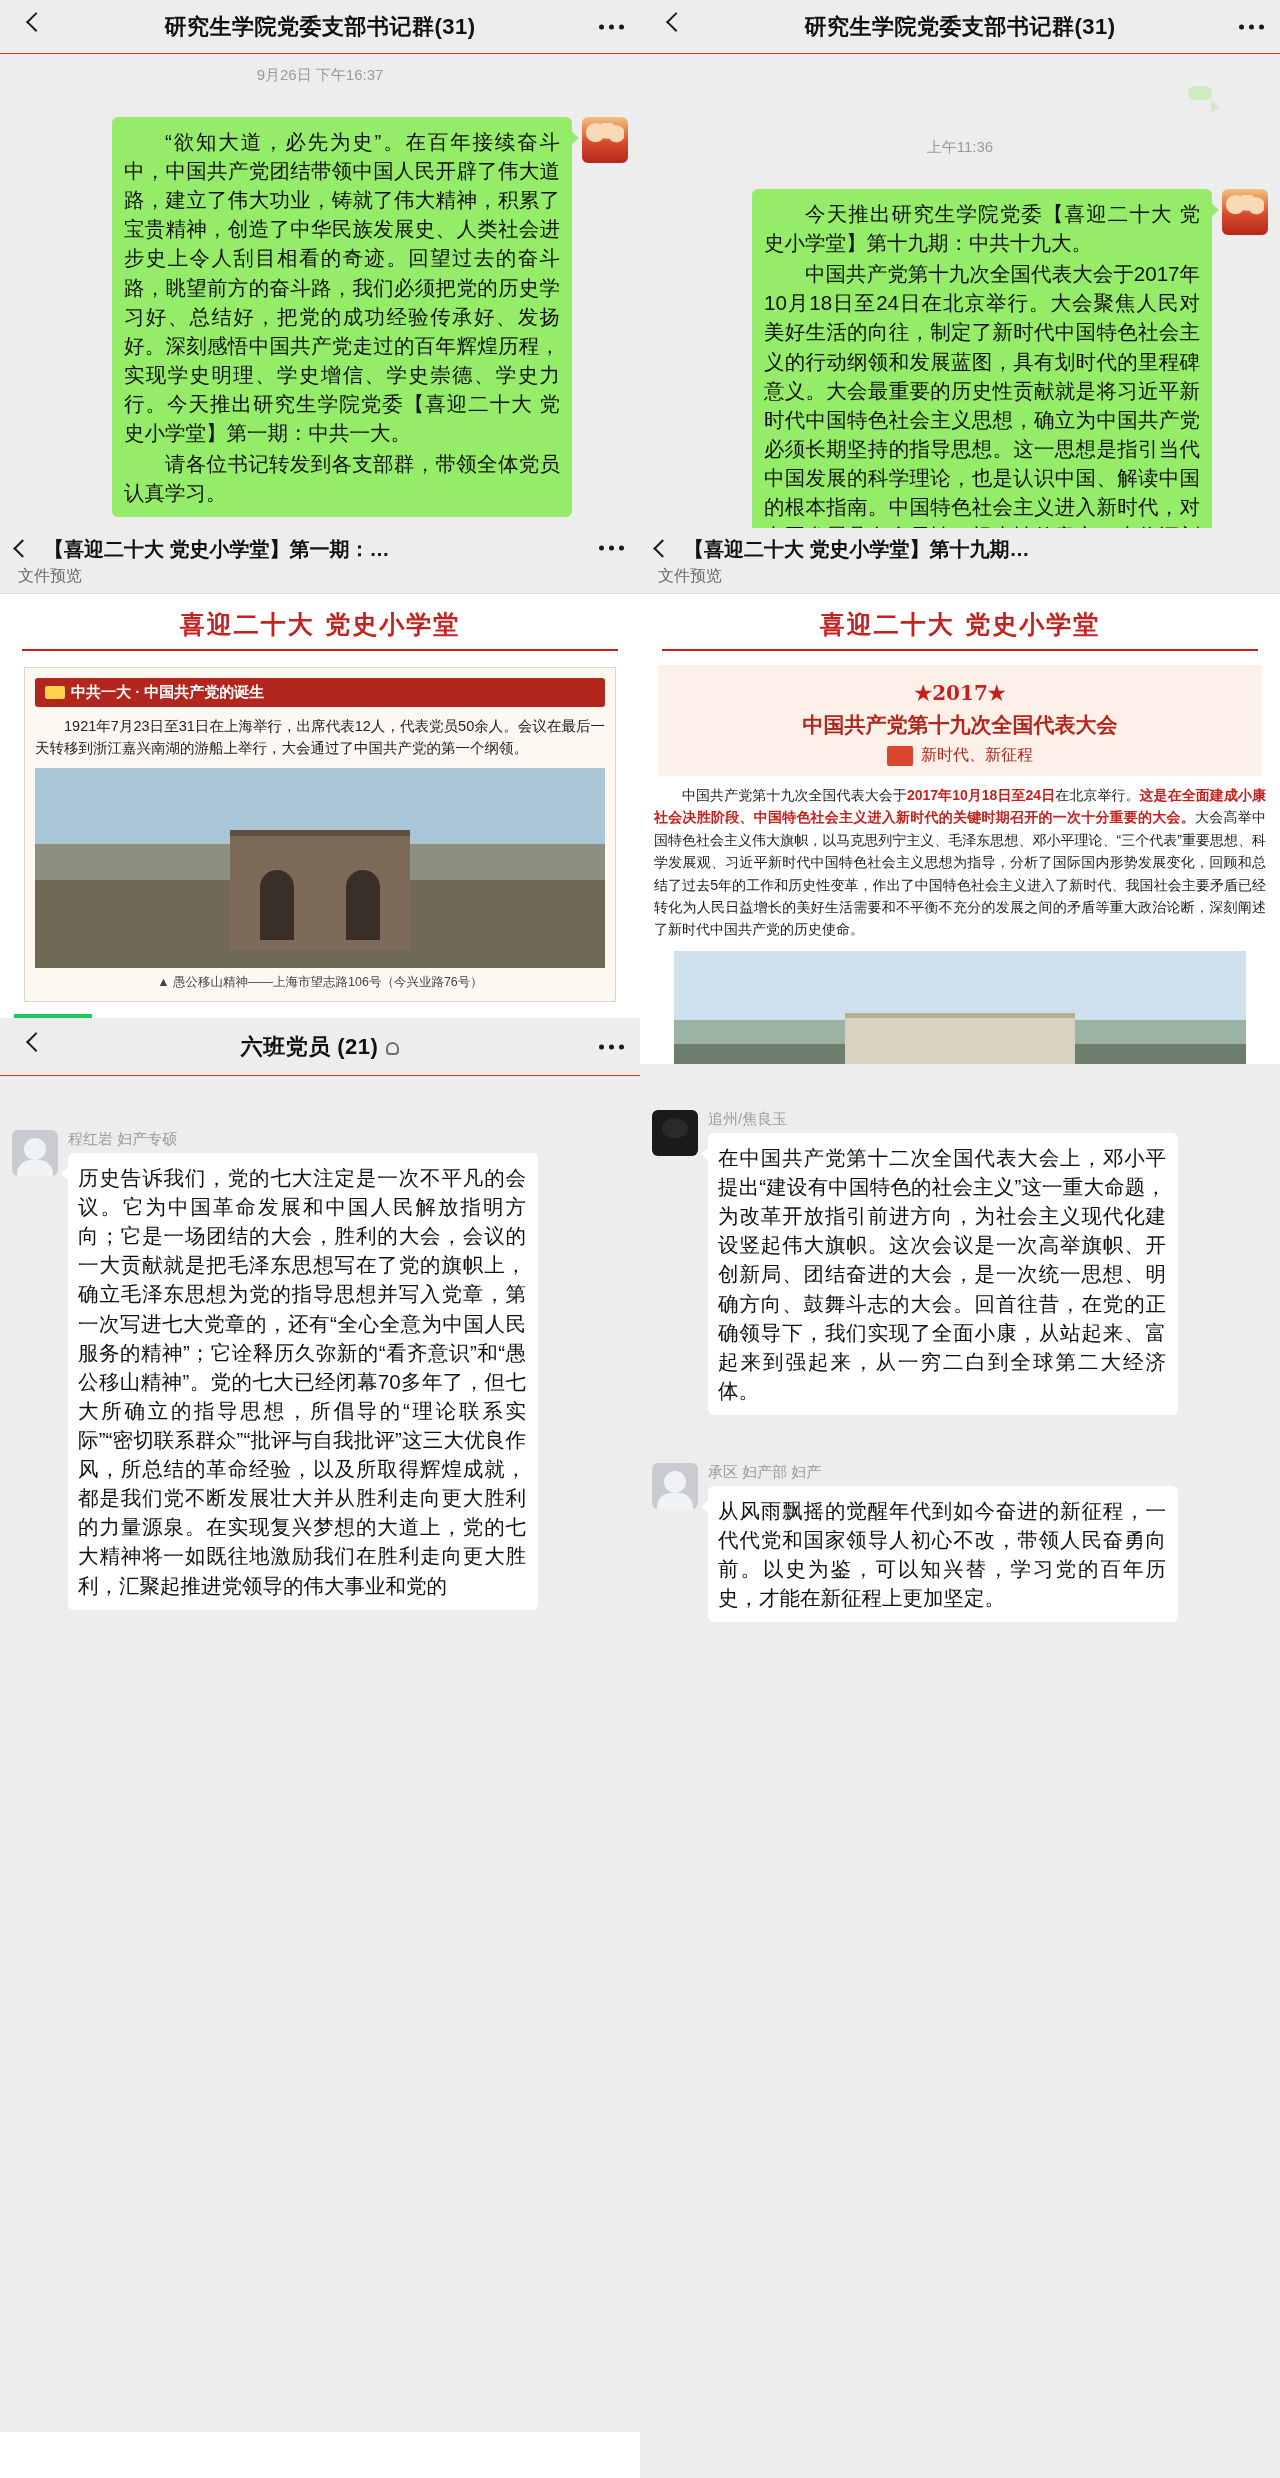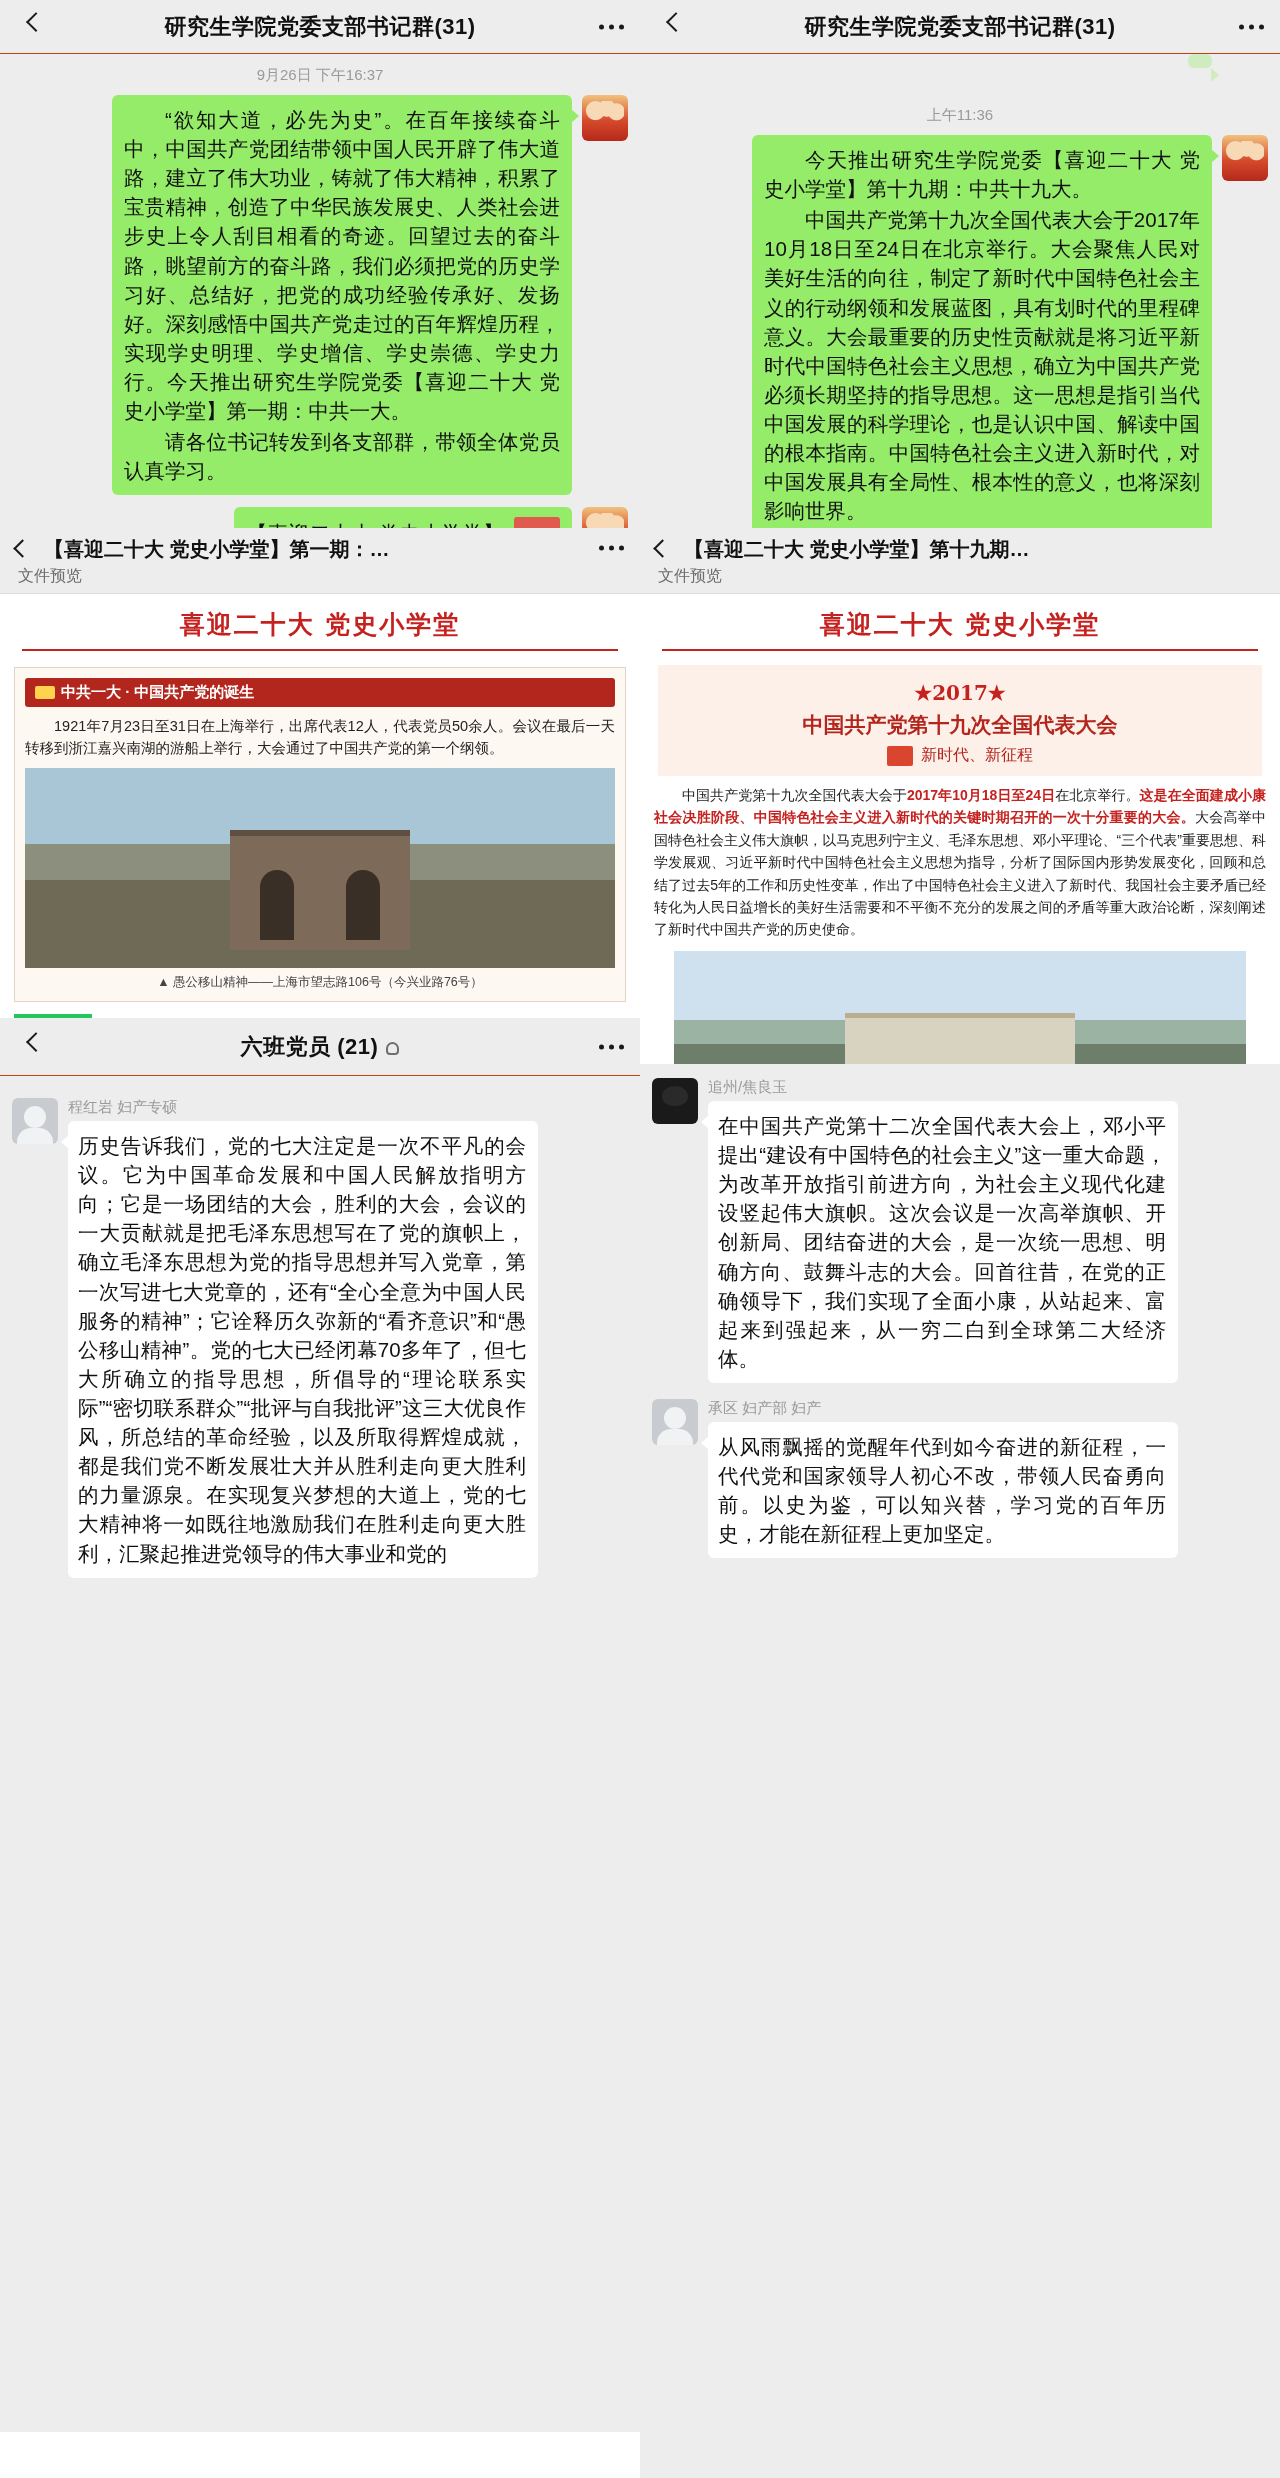--- a/index.html
+++ b/index.html
@@ -73,20 +73,21 @@
     text-align: center;
     font-size: 15px;
     color: #9a9a9a;
     margin: 12px 0 10px;
   }
   .msg-row {
     display: flex;
     align-items: flex-start;
     justify-content: flex-end;
     padding: 0 12px 12px 40px;
+    margin-top: 32px;
   }
   .bubble {
     background: #95ec69;
     border-radius: 6px;
     padding: 10px 12px;
     font-size: 20.5px;
     line-height: 1.42;
     color: #101010;
     text-align: justify;
     position: relative;
@@ -230,21 +231,21 @@
     color: #c5221f;
     letter-spacing: 2px;
     font-family: "DejaVu Serif", "Liberation Serif", serif;
   }
   .doc-banner .bn-rule {
     height: 2px;
     background: #c5221f;
     margin: 8px 22px 0;
   }
   .card {
-    margin: 10px 14px 0;
+    margin: 10px 24px 0;
     border: 1px solid #e3d3c2;
     background: #fdf8f2;
     padding: 10px;
   }
   .card-head {
     background: #b3261e;
     color: #fff;
     font-size: 15px;
     font-weight: bold;
     padding: 5px 10px;

